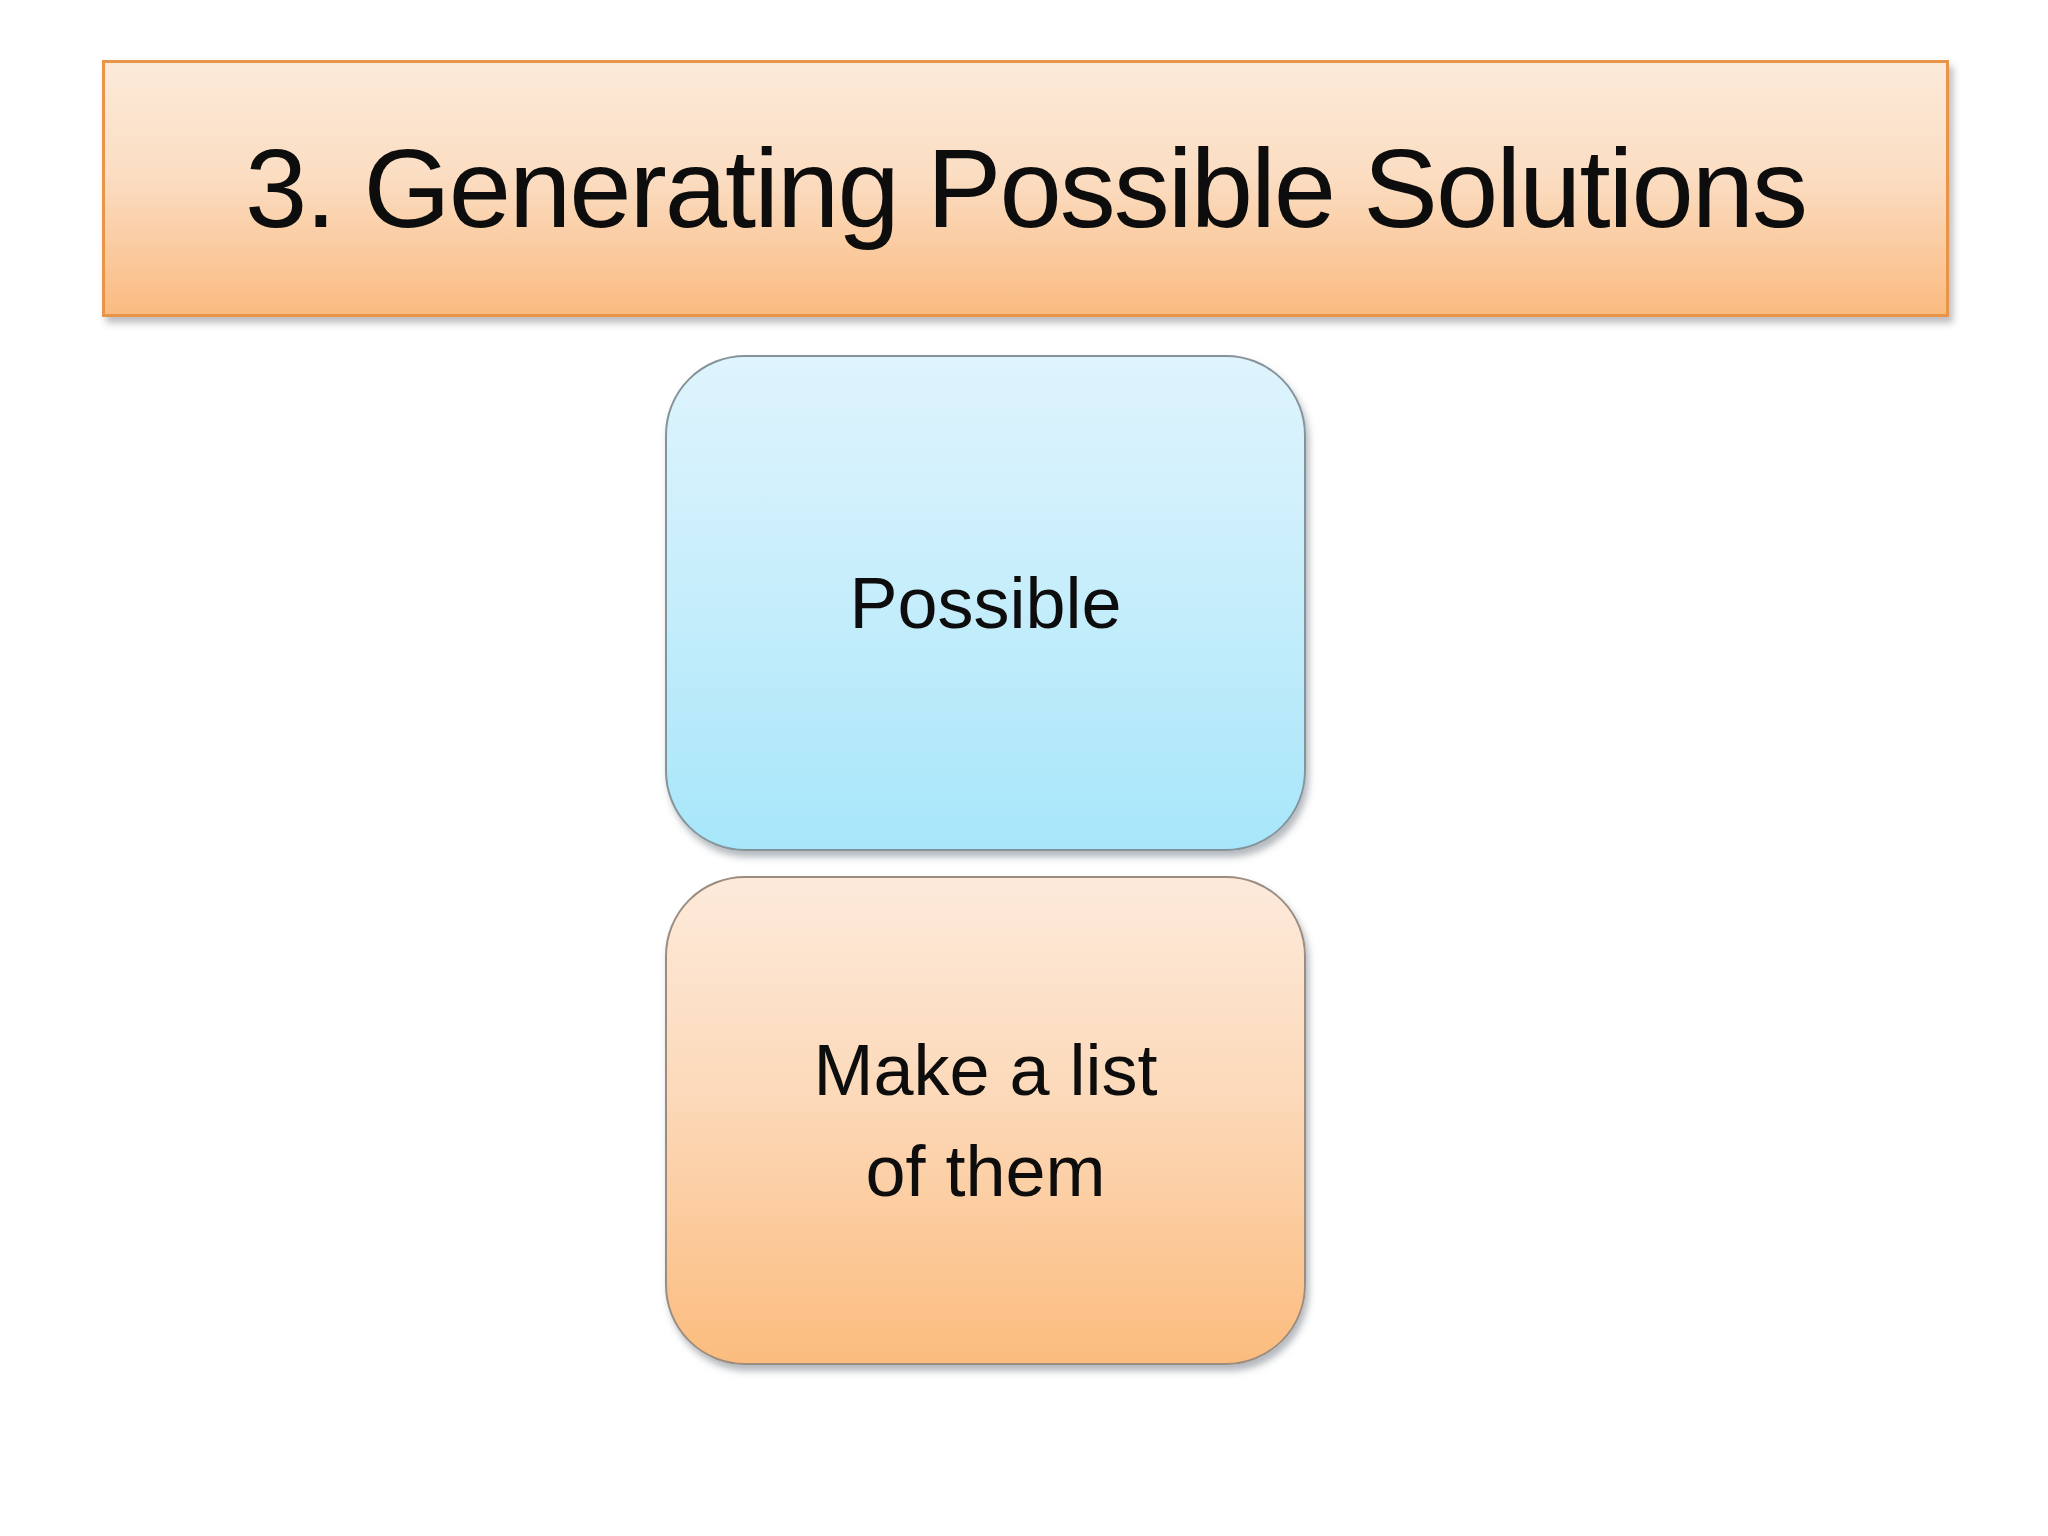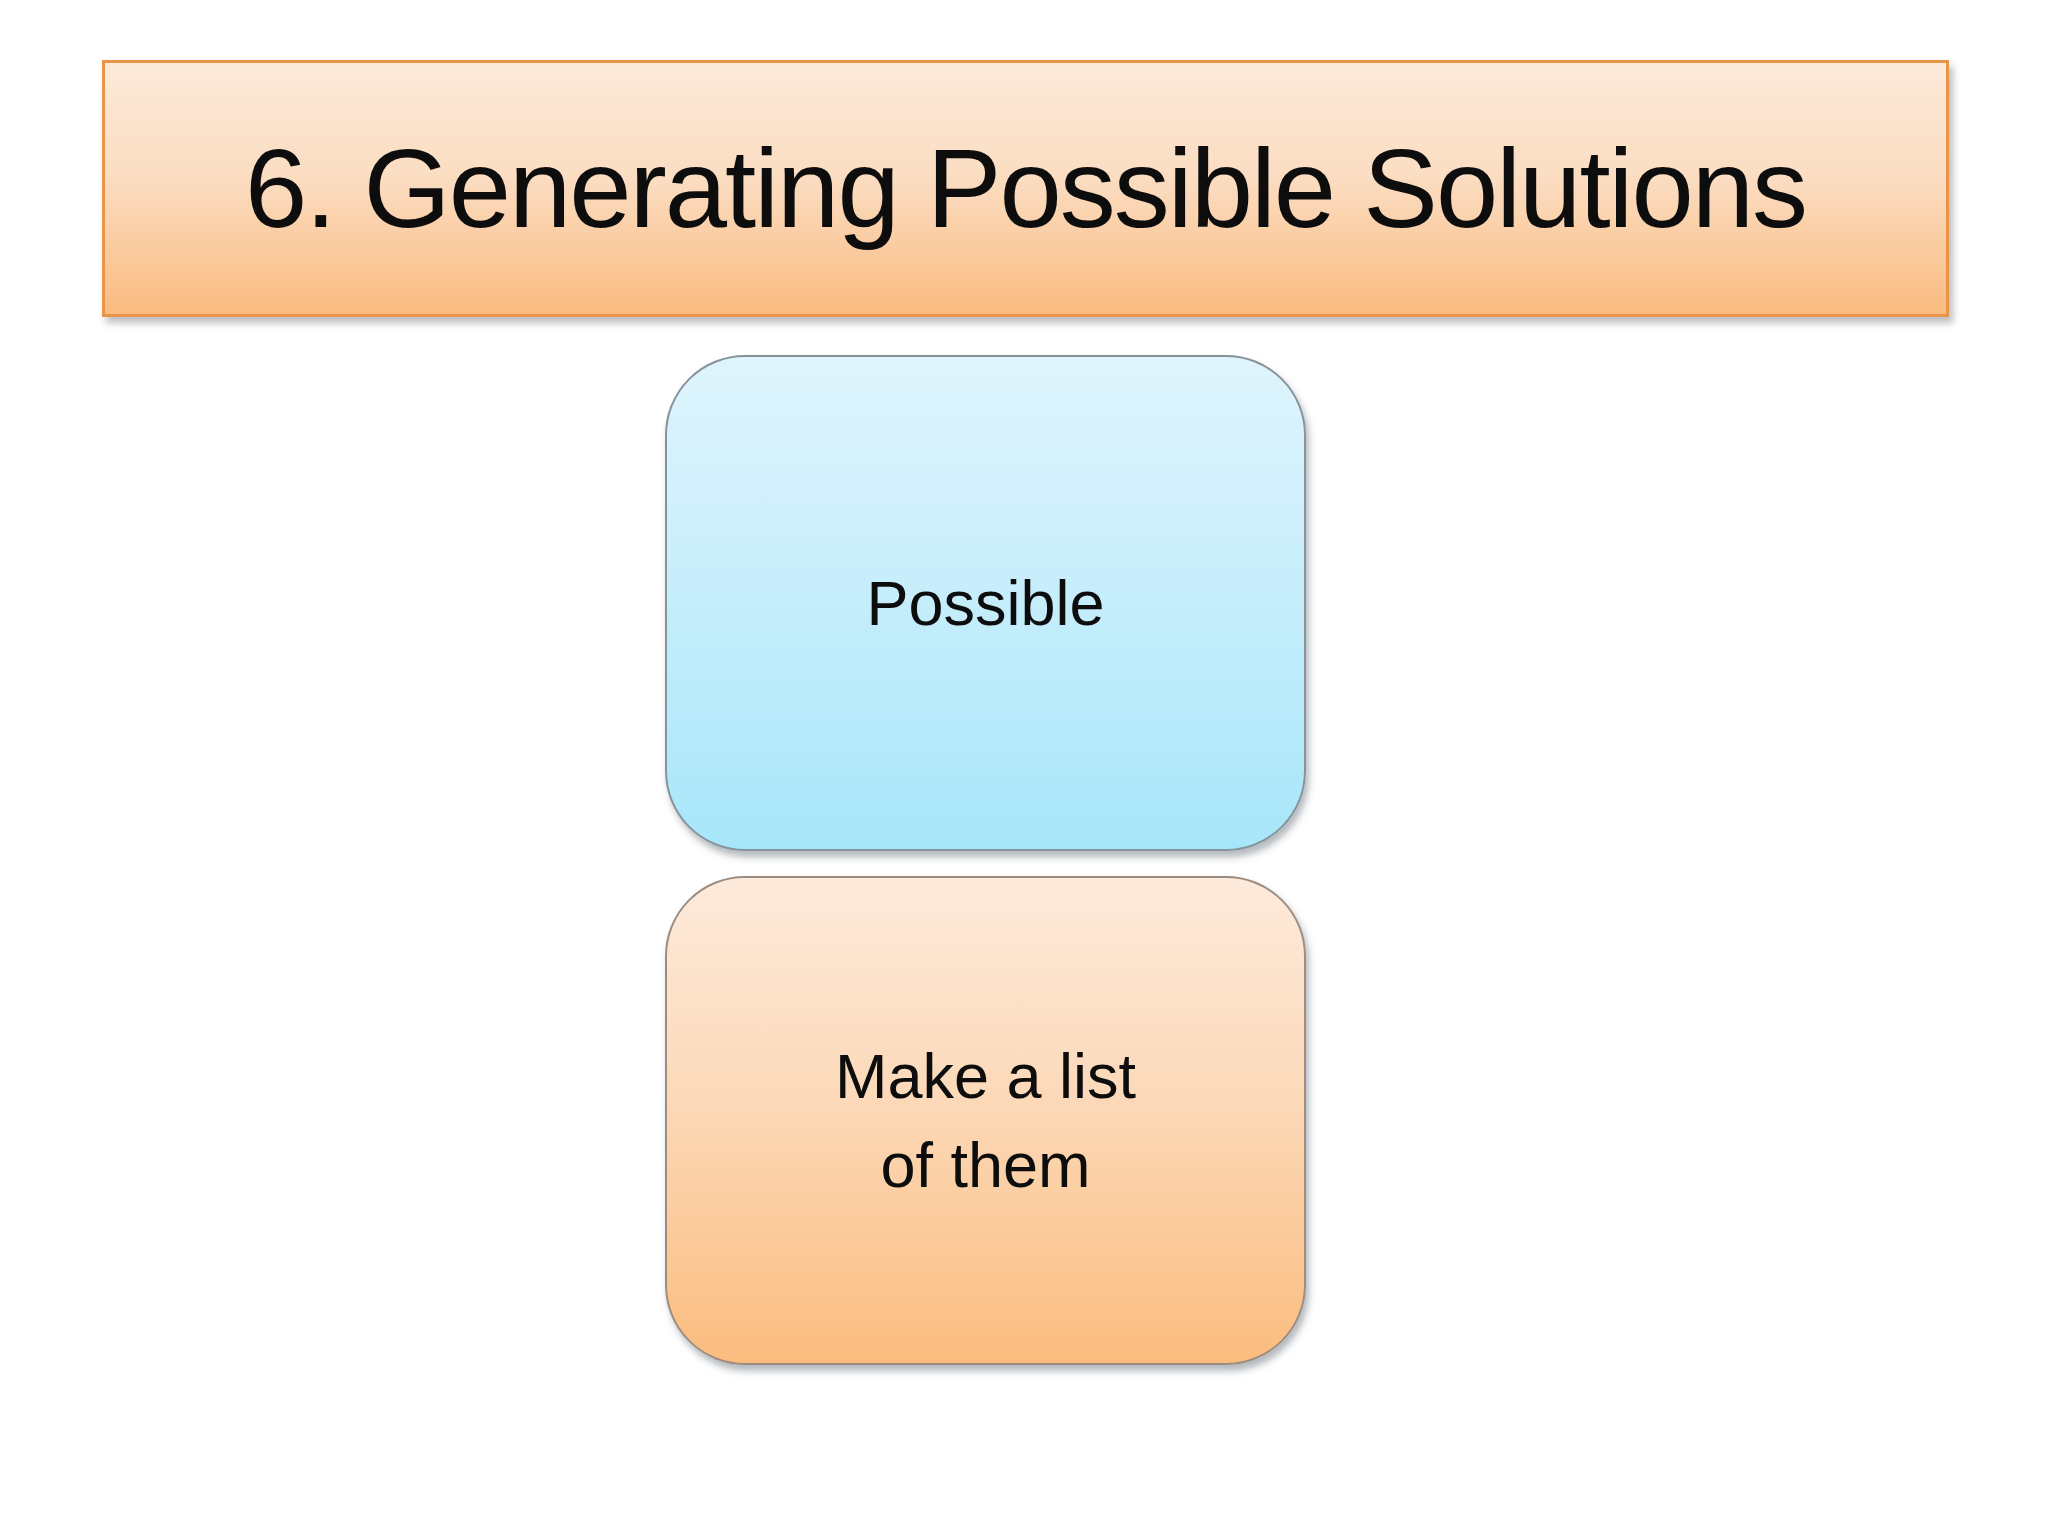--- a/index.html
+++ b/index.html
@@ -44,21 +44,21 @@
     left: 665px;
     width: 637px;
     border-radius: 80px;
     display: flex;
     align-items: center;
     justify-content: center;
     text-align: center;
     box-shadow: 3px 6px 7px rgba(105, 115, 125, 0.5);
   }
   .smart-box .box-text {
-    font-size: 63px;
+    font-size: 72px;
     line-height: 1.4;
     color: #0d0d0d;
   }
   .box-blue {
     top: 355px;
     height: 492px;
     background: linear-gradient(180deg, #dff4fd 0%, #c8eefb 45%, #a7e6fa 100%);
     border: 2px solid #85939b;
   }
   .box-orange {
@@ -69,21 +69,21 @@
     justify-content: center;
   }
   .box-line { display: block; }
 </style>
 </head>
 <body>
 
 <div class="slide">
 
   <div class="title-banner">
-    <span class="title-text">6. Generating Possible Solutions</span>
+    <span class="title-text">3. Generating Possible Solutions</span>
   </div>
 
   <div class="smart-box box-blue">
     <span class="box-text">
       <span class="box-line">Possible</span>
     </span>
   </div>
 
   <div class="smart-box box-orange">
     <span class="box-text">

